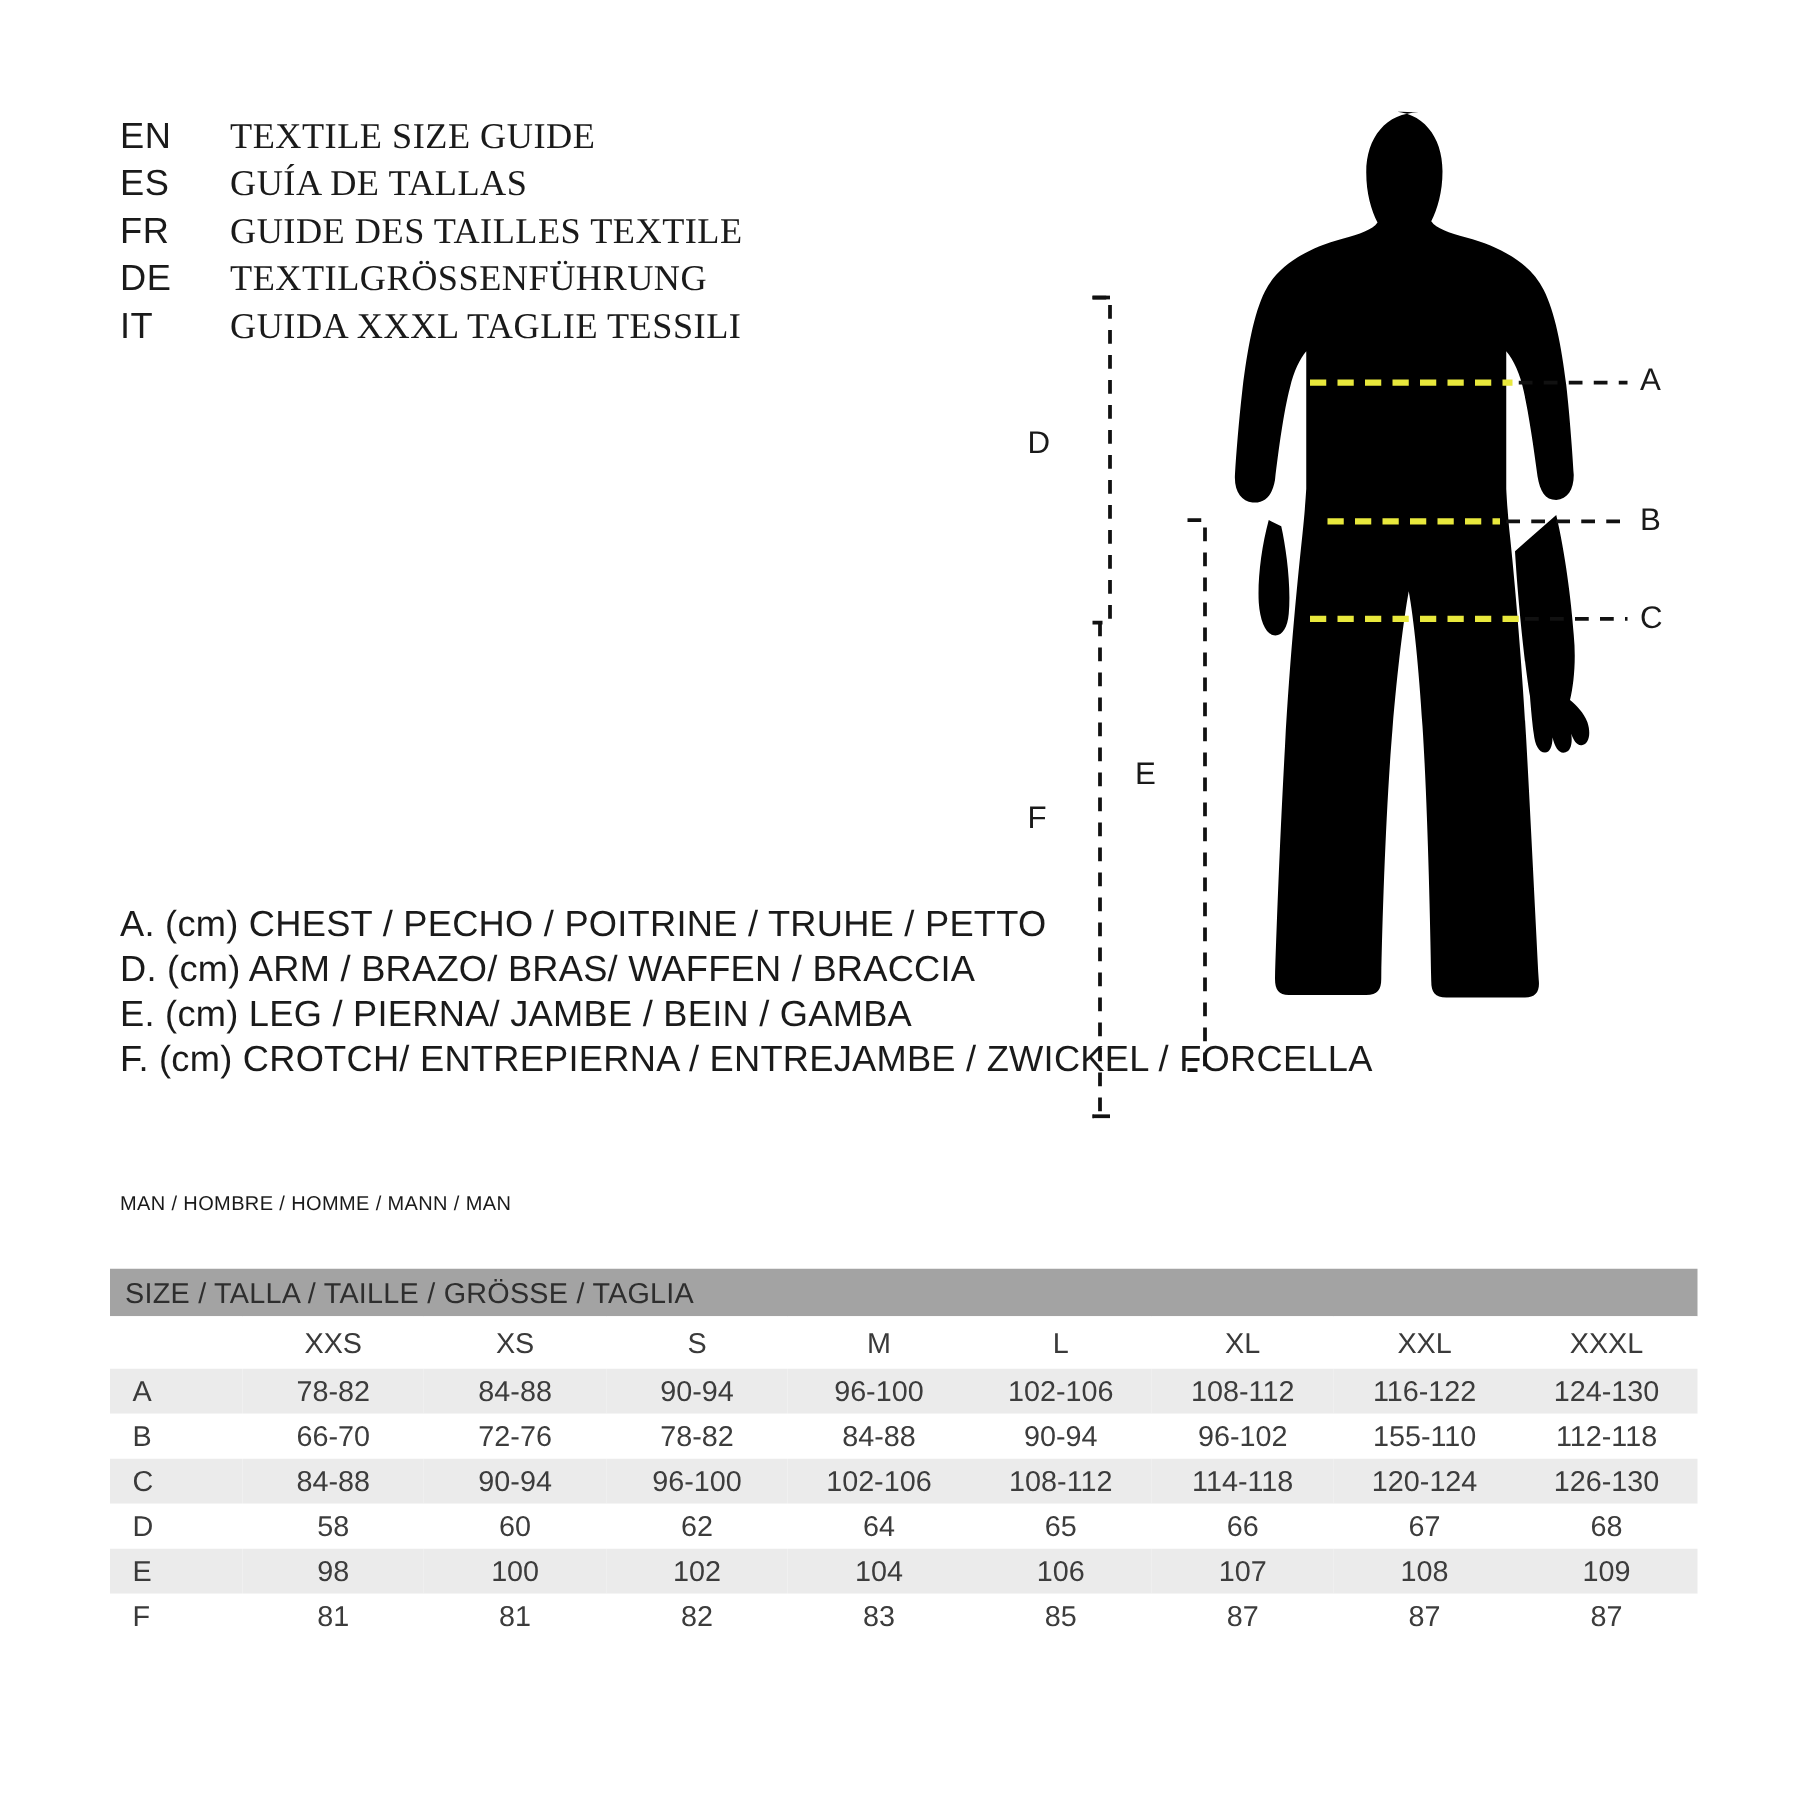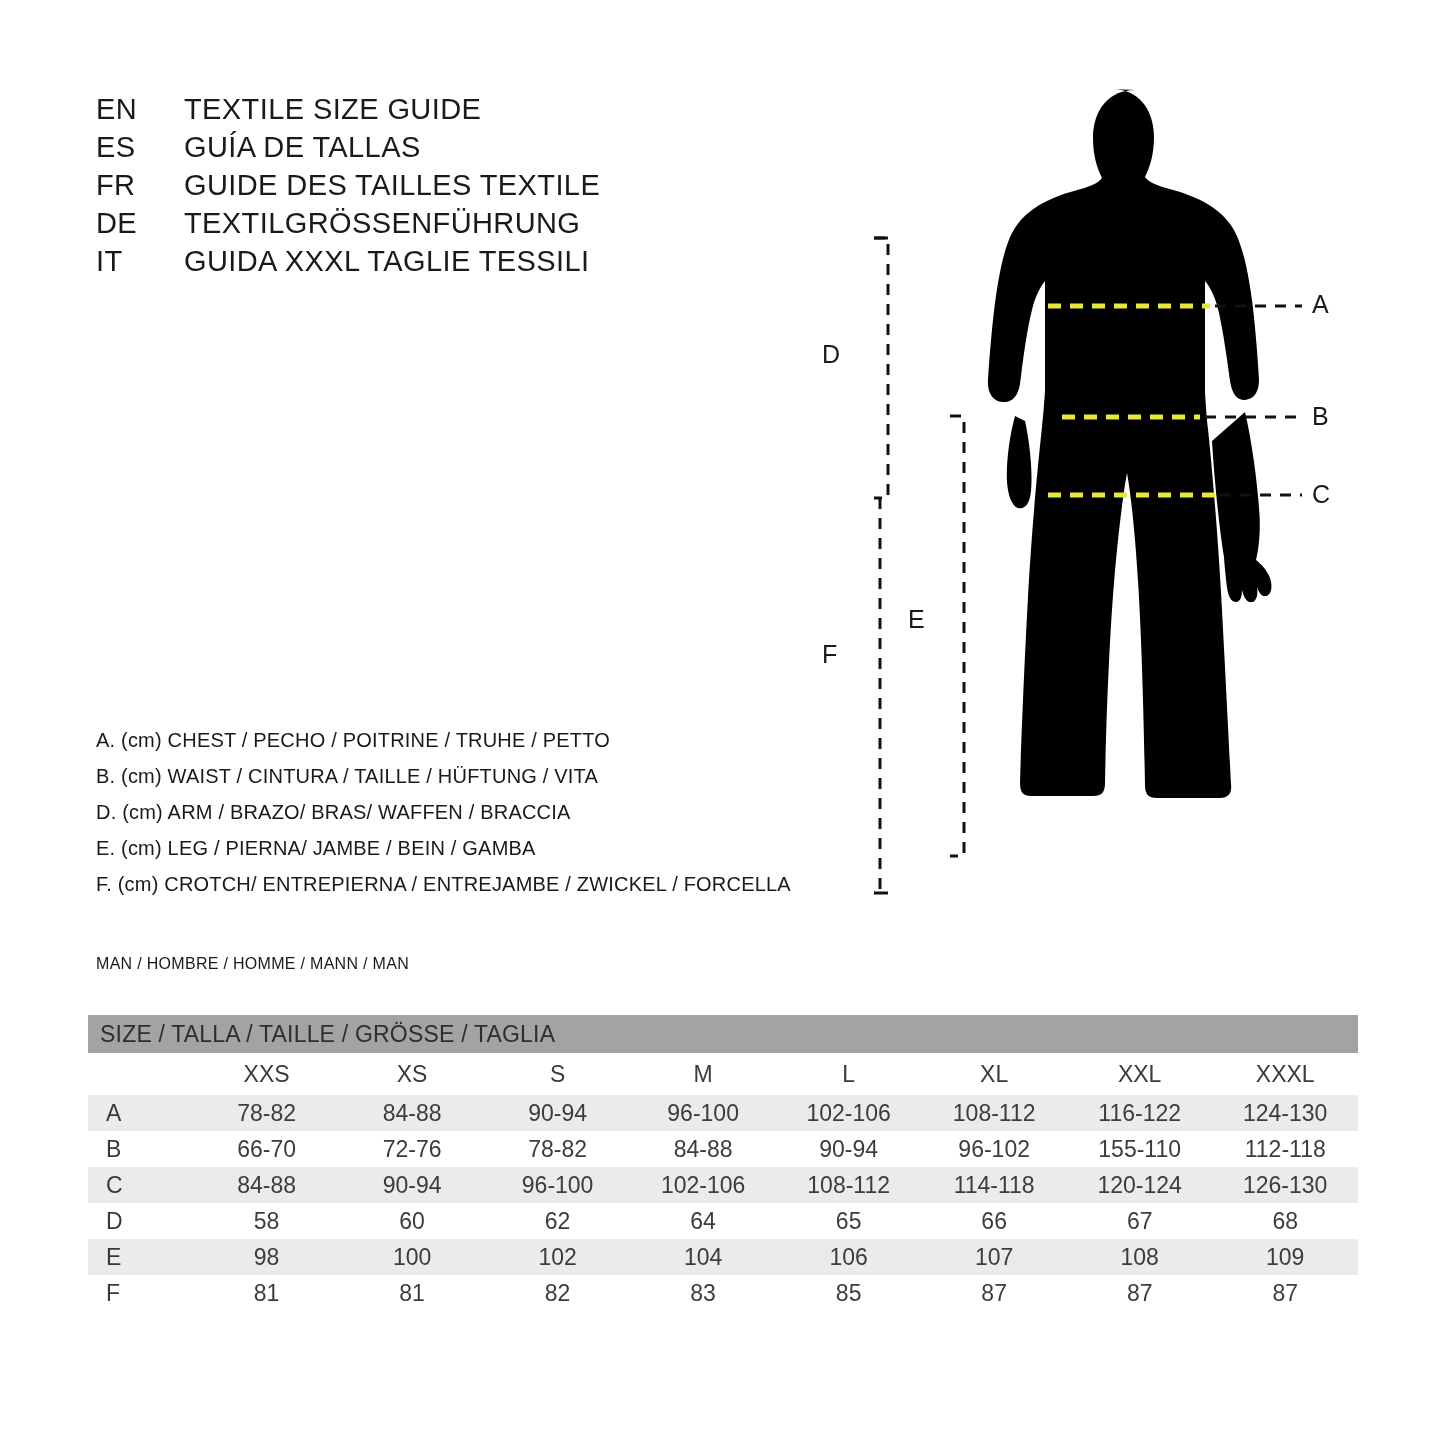--- a/index.html
+++ b/index.html
@@ -31,31 +31,32 @@
     line-height: 38px;
     color: #1a1a1a;
     justify-content: center;
   }
   .title-lang {
     width: 88px;
     flex: 0 0 88px;
   }
   .title-text {
     flex: 1 1 auto;
+    font-family: Liberation Serif, serif;
   }
 
   
   #legend-block {
     position: absolute;
     left: 96px;
     top: 722px;
     width: 810px;
   }
   .legend-row {
-    font-size: 20px;
+    font-size: 29px;
     line-height: 36px;
     letter-spacing: 0.2px;
     color: #1a1a1a;
     white-space: nowrap;
   }
   #gender-row {
     position: absolute;
     left: 96px;
     top: 955px;
     font-size: 16px;
@@ -151,21 +152,20 @@
     <span class="title-text">TEXTILGRÖSSENFÜHRUNG</span>
   </div>
   <div class="title-row">
     <span class="title-lang">IT</span>
     <span class="title-text">GUIDA XXXL TAGLIE TESSILI</span>
   </div>
 </div>
 
 <div id="legend-block">
   <div class="legend-row">A. (cm) CHEST / PECHO / POITRINE / TRUHE / PETTO</div>
-  <div class="legend-row">B. (cm) WAIST / CINTURA / TAILLE / HÜFTUNG / VITA</div>
   <div class="legend-row">D. (cm) ARM / BRAZO/ BRAS/ WAFFEN / BRACCIA</div>
   <div class="legend-row">E. (cm) LEG / PIERNA/ JAMBE / BEIN / GAMBA</div>
   <div class="legend-row">F. (cm) CROTCH/ ENTREPIERNA / ENTREJAMBE / ZWICKEL / FORCELLA</div>
 </div>
 
 <div id="gender-row">MAN / HOMBRE / HOMME / MANN / MAN</div>
 
 <div id="figure-area">
   <svg id="figure-svg" width="600" height="900" viewBox="0 0 600 900" xmlns="http://www.w3.org/2000/svg">
 

